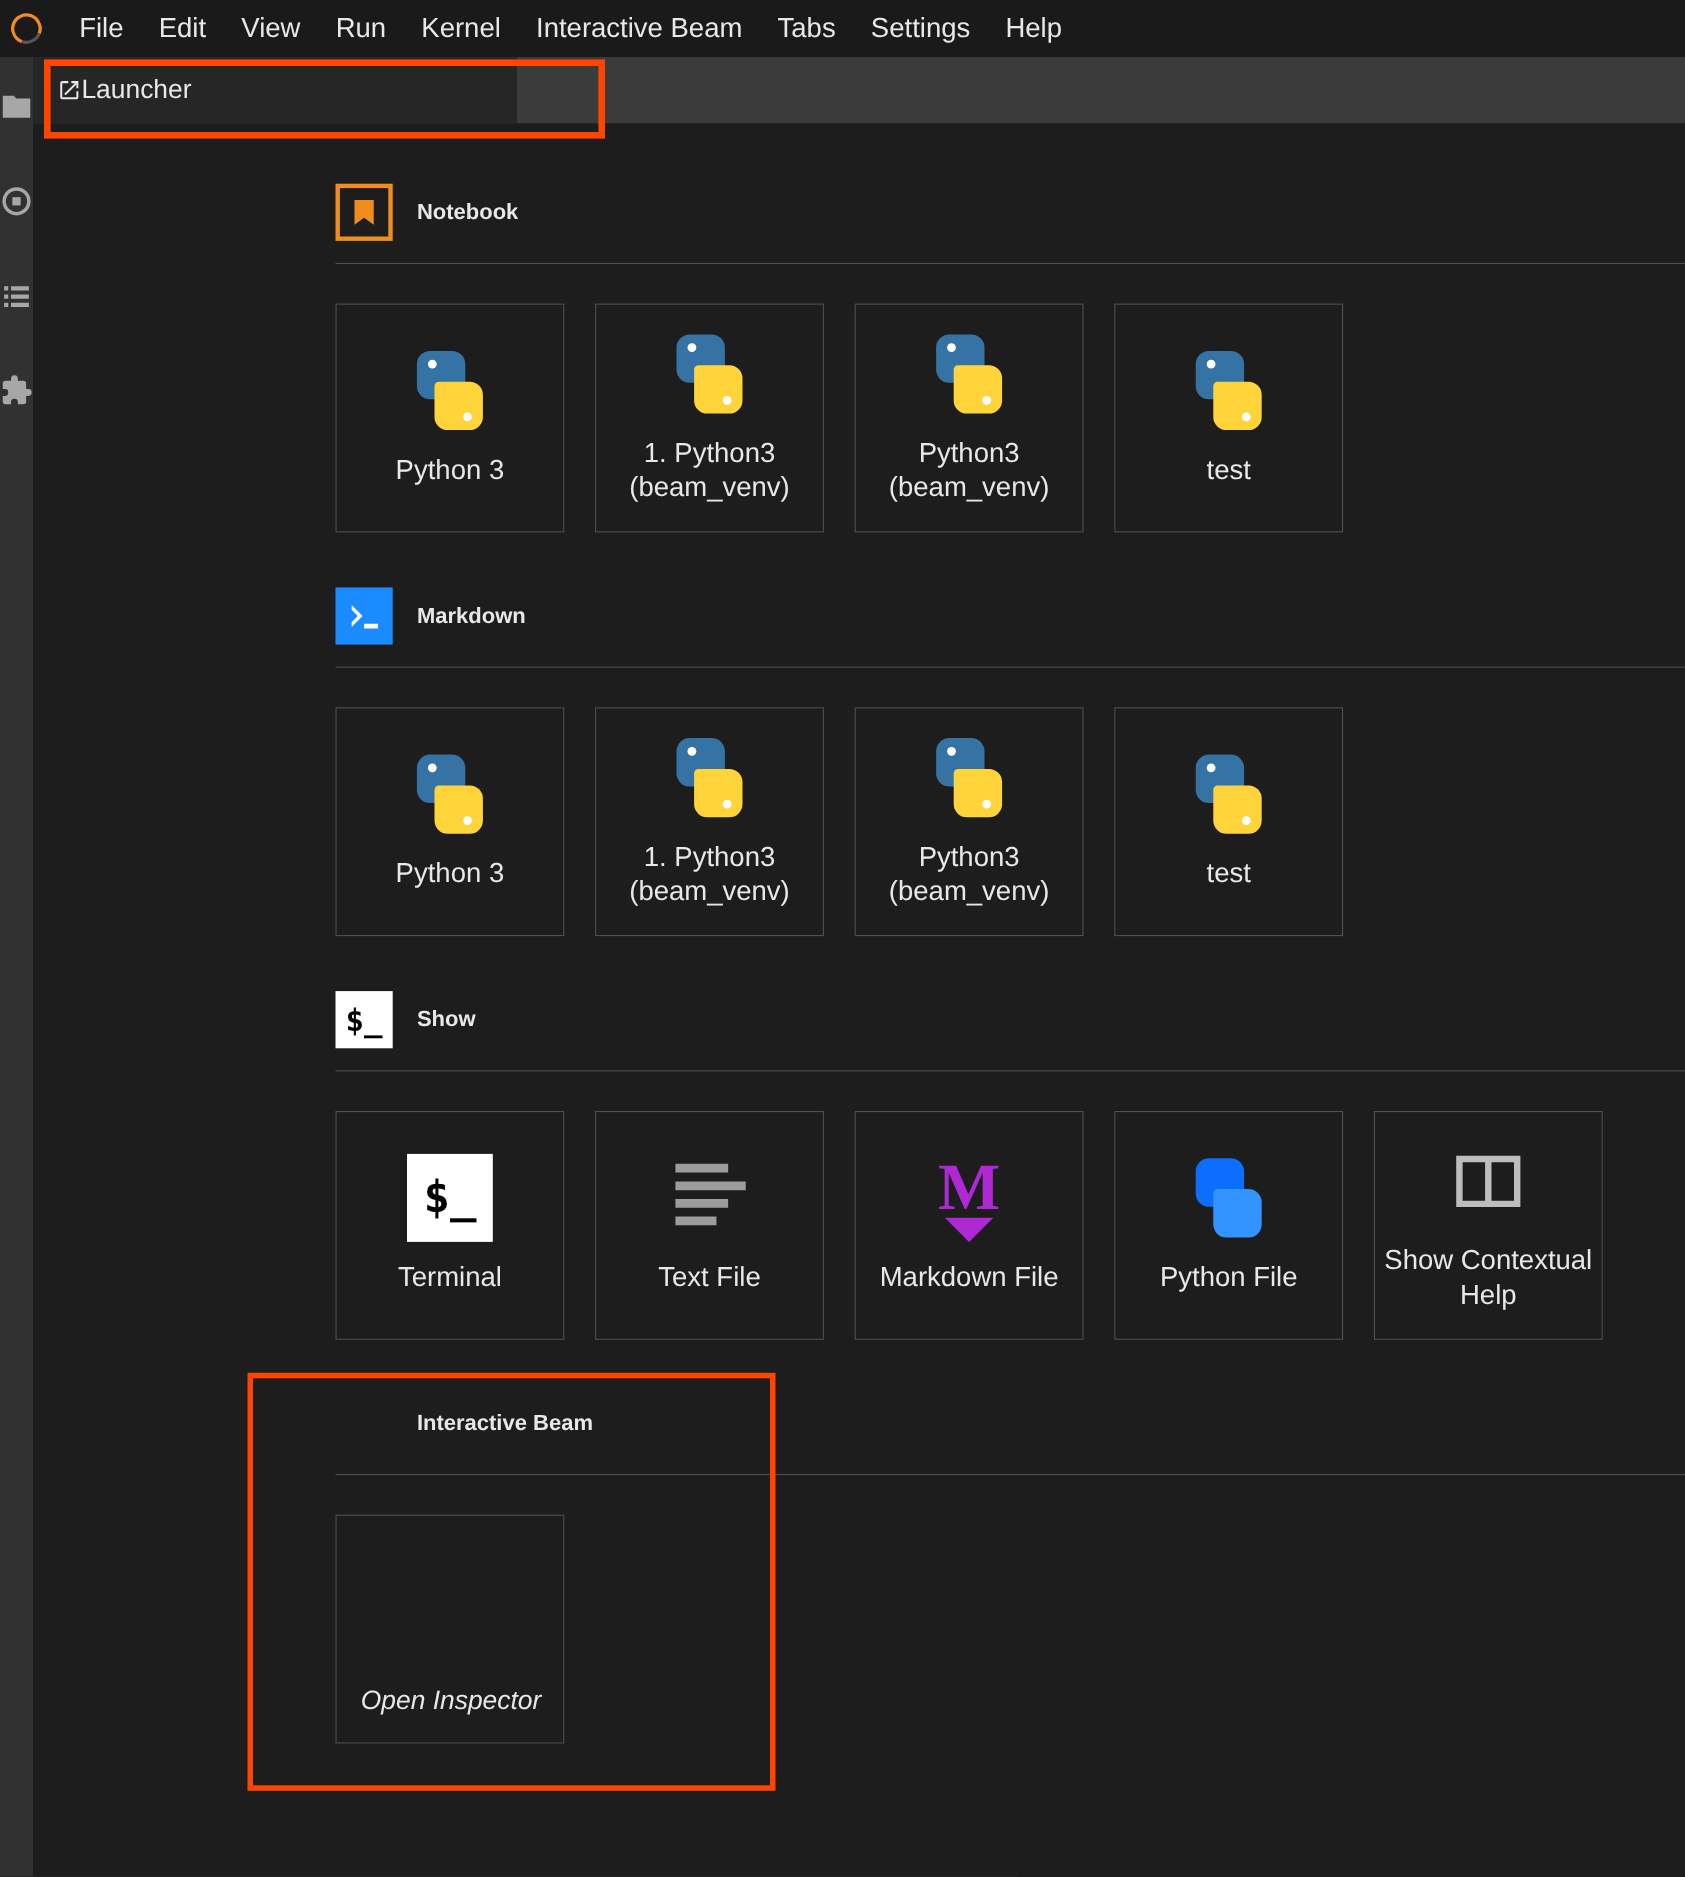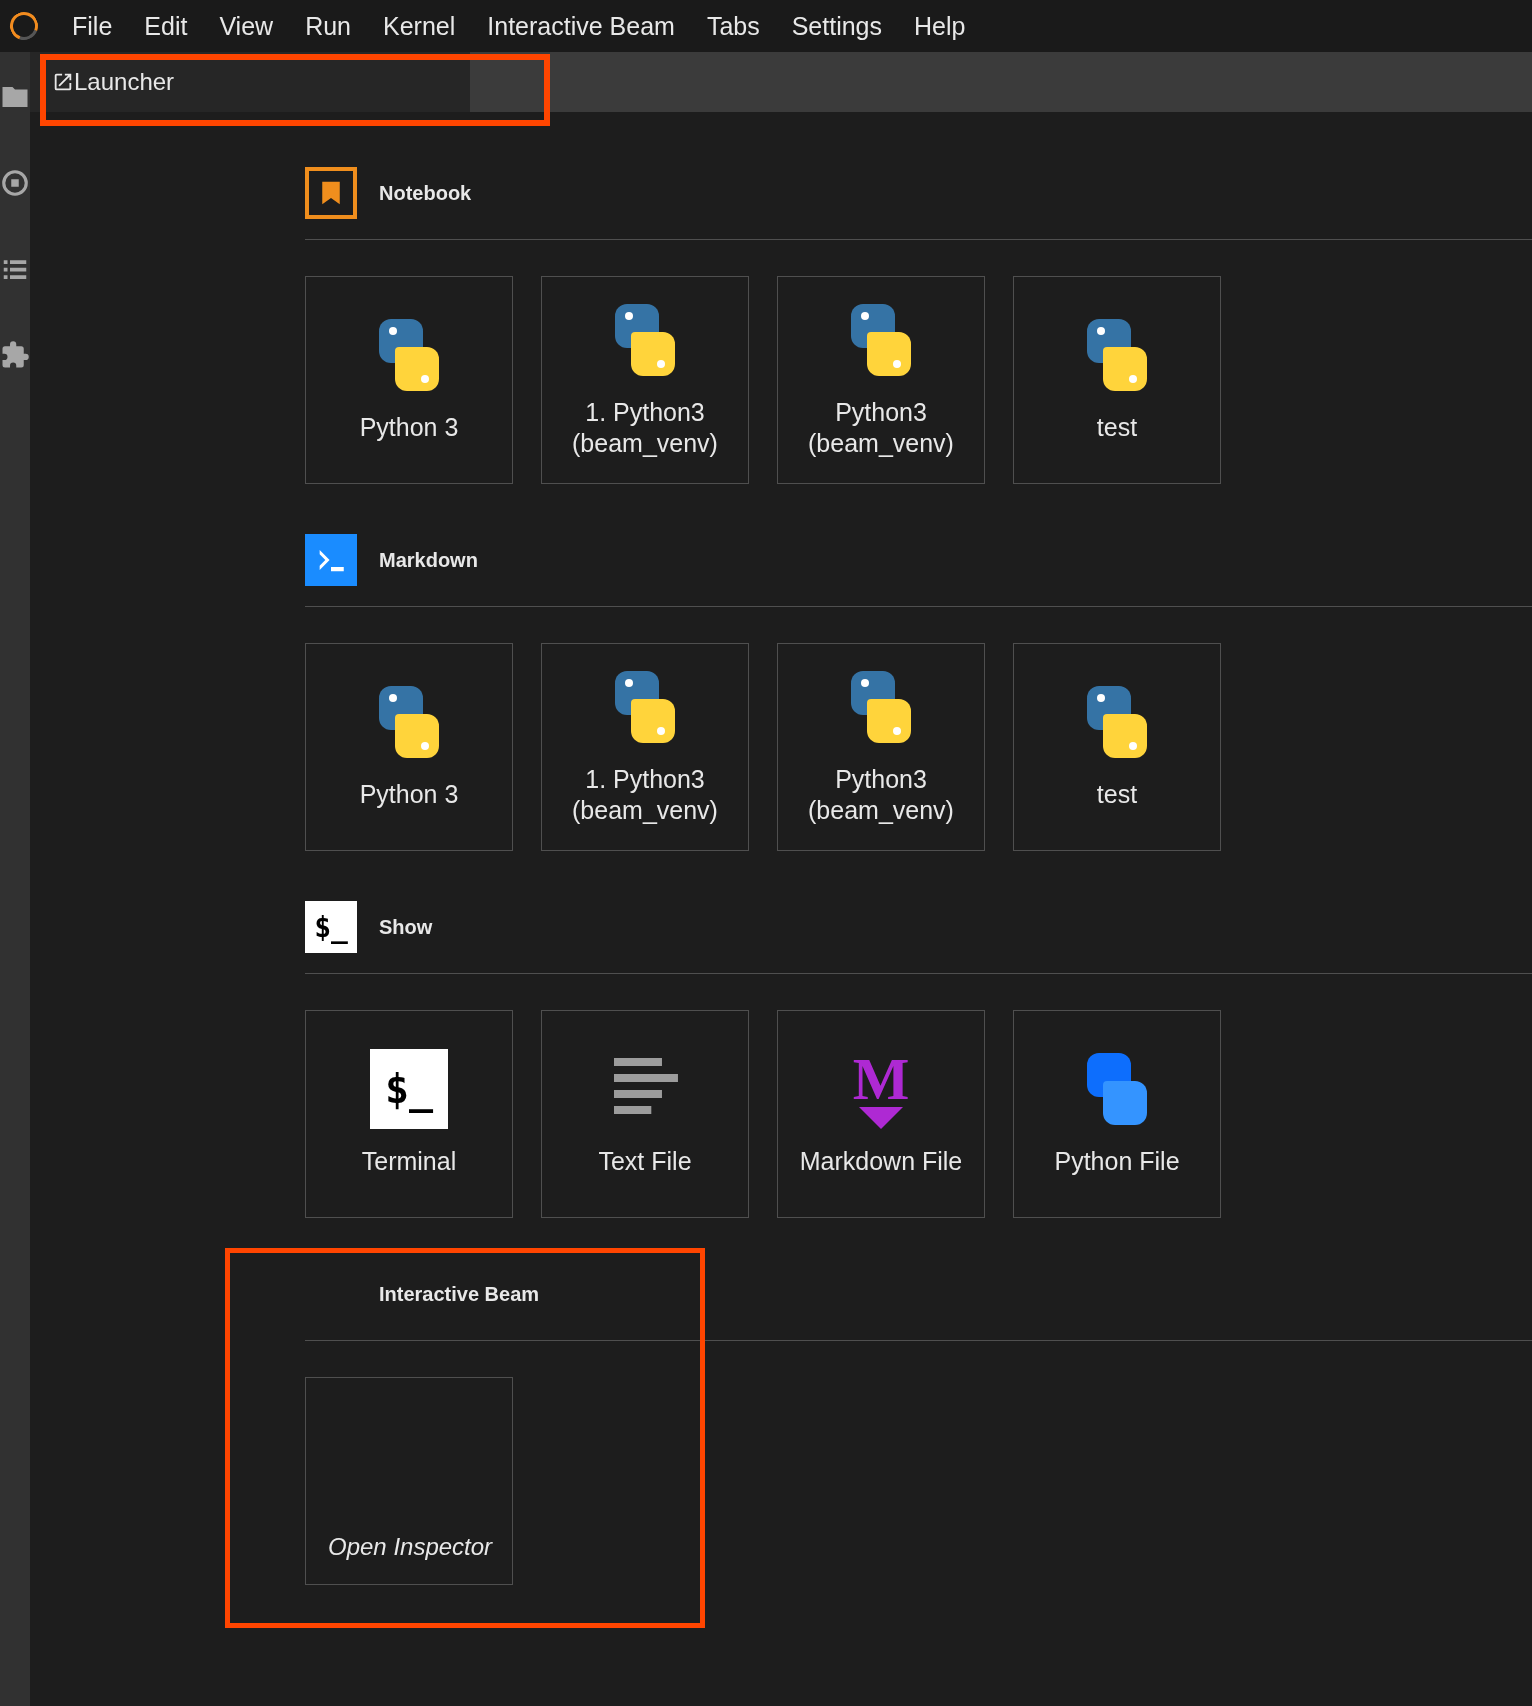--- a/index.html
+++ b/index.html
@@ -310,20 +310,28 @@
           </div>
           <div class="card">
             <div class="card-icon">
                 <div class="pyfile">
                   <div class="pyfile-top"></div>
                   <div class="pyfile-bot"></div>
                 </div>
               </div>
             <div class="card-label">Python File</div>
           </div>
+          <div class="card">
+            <div class="card-icon ctx">
+              <svg viewBox="0 0 24 24" width="78" height="70">
+                  <path d="M2 4h20v16H2V4zm2 2v12h7V6H4zm9 0v12h7V6h-7z"></path>
+                </svg>
+            </div>
+            <div class="card-label">Show Contextual Help</div>
+          </div>
         </div>
       </div>
 
       <div class="section annot-highlight">
         <div class="section-header">
           <div class="section-icon"></div>
           <div class="section-title">Interactive Beam</div>
         </div>
         <div class="cards">
           <div class="card card-empty">

